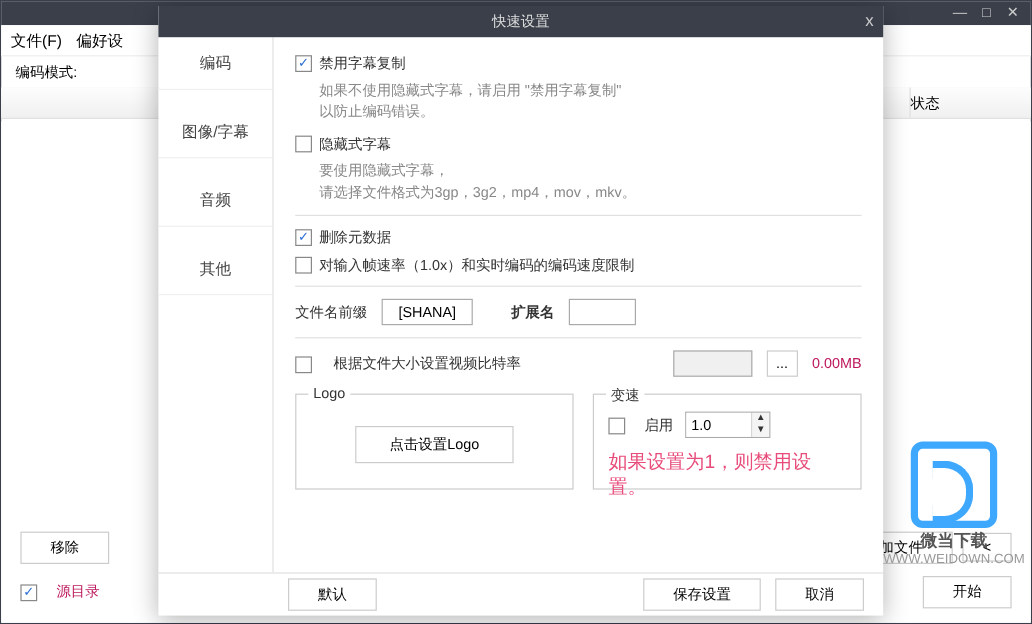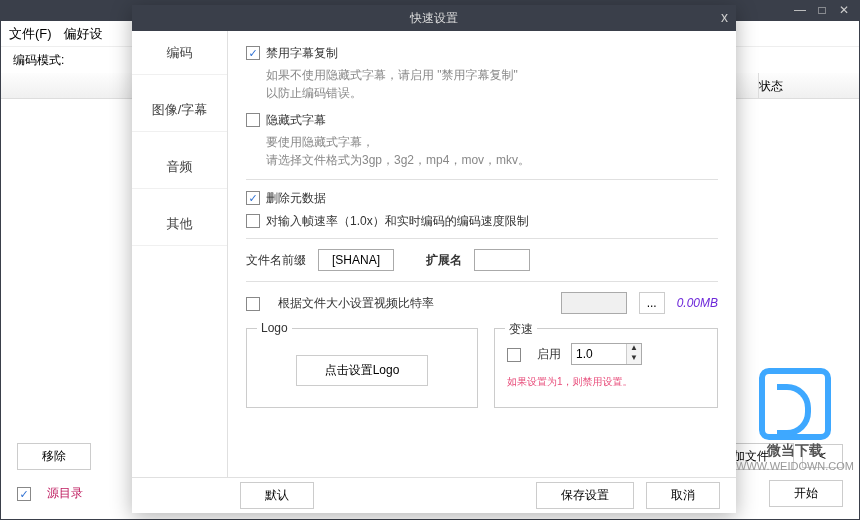--- a/index.html
+++ b/index.html
@@ -36,34 +36,34 @@
 .cb { width: 14px; height: 14px; border: 1px solid #888; margin-right: 6px; display: inline-flex; align-items: center; justify-content: center; flex-shrink: 0; position: relative; top: 1px; }
 .cb.checked::after { content: "✓"; color: #2d6fd2; font-size: 11px; line-height: 1; }
 .help { color: #888; margin-left: 20px; margin-bottom: 10px; line-height: 1.5; }
 .hr { border: none; border-top: 1px solid #e0e0e0; margin: 8px 0 10px 0; }
 .field-row { display: flex; align-items: center; gap: 12px; margin: 10px 0; }
 .field-row label { font-size: 12px; }
 .field-row input[type=text] { border: 1px solid #aaa; height: 22px; padding: 0 6px; font-size: 12px; text-align: center; }
 .field-row .fname { width: 76px; }
 .field-row .fext { width: 56px; }
 .field-row .fsize { width: 66px; background: #f0f0f0; }
-.mb-label { color: #6d28d9; font-size: 12px; font-style: italic; }
+.mb-label { color: #be185d; font-size: 12px; }
 .ellipsis-btn { border: 1px solid #ccc; background: #fff; width: 26px; height: 22px; cursor: pointer; font-size: 12px; }
 .groups-row { display: flex; gap: 16px; margin-top: 14px; }
 .group { border: 1px solid #ccc; padding: 14px 12px 10px 12px; position: relative; }
 .group-title { position: absolute; top: -8px; left: 10px; background: #fff; padding: 0 4px; font-size: 12px; text-align: center; }
 .group.logo { width: 232px; height: 80px; display: flex; align-items: center; justify-content: center; }
 .logo-btn { border: 1px solid #ccc; background: #fff; padding: 6px 28px; font-size: 12px; cursor: pointer; }
 .group.speed { width: 224px; height: 80px; }
 .speed-row { display: flex; align-items: center; gap: 10px; }
 .spinner { display: flex; align-items: center; border: 1px solid #aaa; height: 22px; }
 .spinner input { border: none; width: 54px; height: 20px; padding: 0 4px; font-size: 12px; }
 .spinner .sp-btns { display: flex; flex-direction: column; border-left: 1px solid #ccc; }
 .spinner .sp-btns span { width: 14px; height: 10px; line-height: 8px; text-align: center; font-size: 8px; background: #f4f4f4; cursor: pointer; }
-.speed-warn { color: #e84c7a; font-size: 10px; margin-top: 10px; }
+.speed-warn { color: #e84c7a; font-size: 16px; margin-top: 10px; }
 .dialog-footer { height: 36px; border-top: 1px solid #e0e0e0; display: flex; align-items: center; padding: 0 16px 0 108px; gap: 12px; }
 .dialog-footer .btn { padding: 4px 24px; }
 .dialog-footer .gap { flex: 1; }
 
 
 .watermark { position: absolute; right: 6px; bottom: 48px; z-index: 200; text-align: center; font-size: 11px; color: #999; pointer-events: none; }
 .wm-logo { width: 72px; height: 72px; border: 6px solid #3ea8ff; border-radius: 10px; position: relative; margin: 0 auto 2px; }
 .wm-logo::before { content: ""; position: absolute; left: 12px; top: 10px; width: 28px; height: 40px; border: 6px solid #3ea8ff; border-left: none; border-radius: 0 24px 24px 0; }
 .wm-title { font-weight: bold; color: #555; font-size: 14px; }
 </style>

